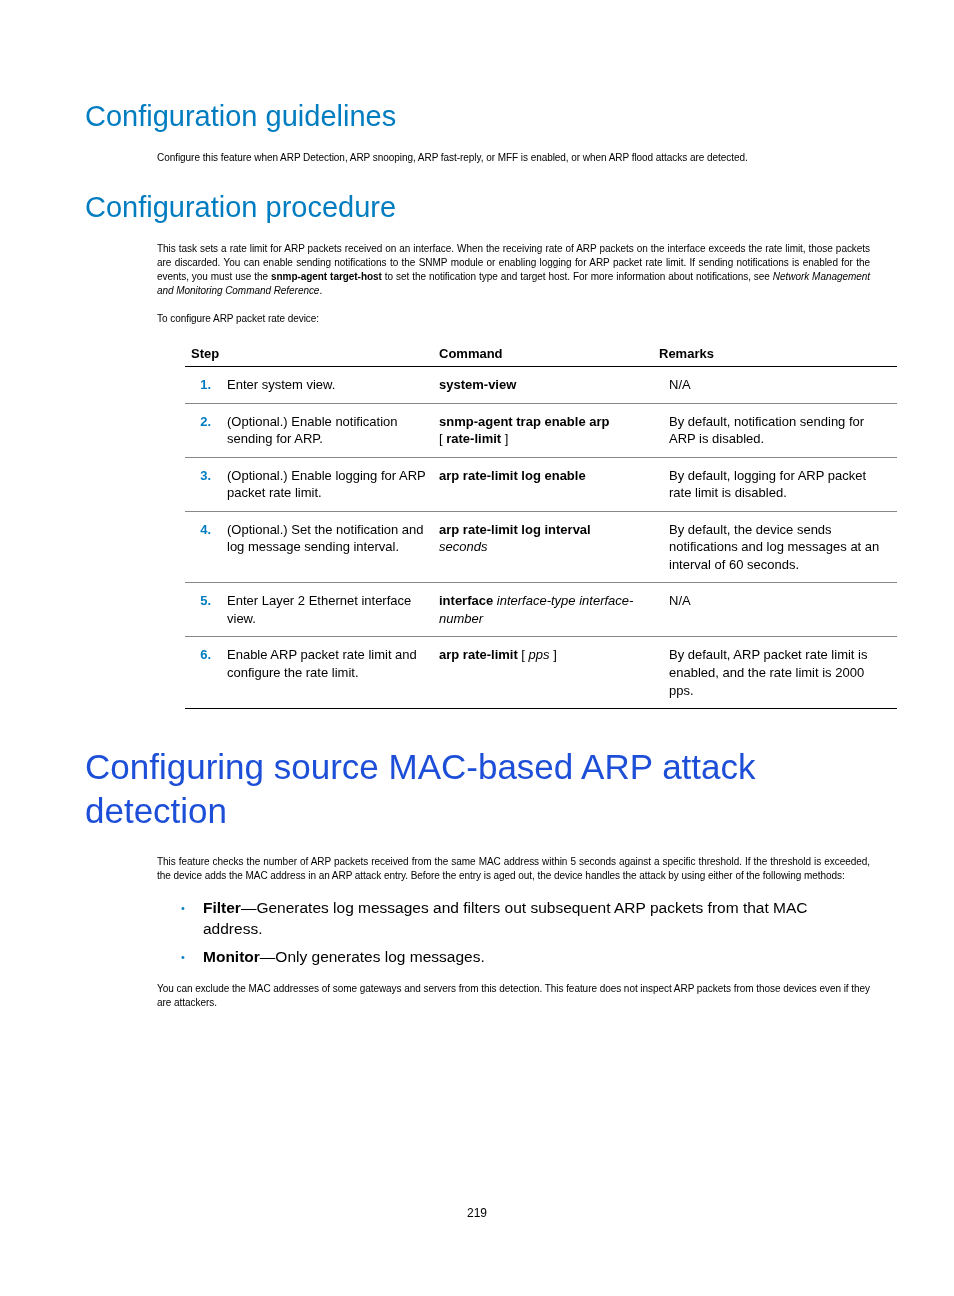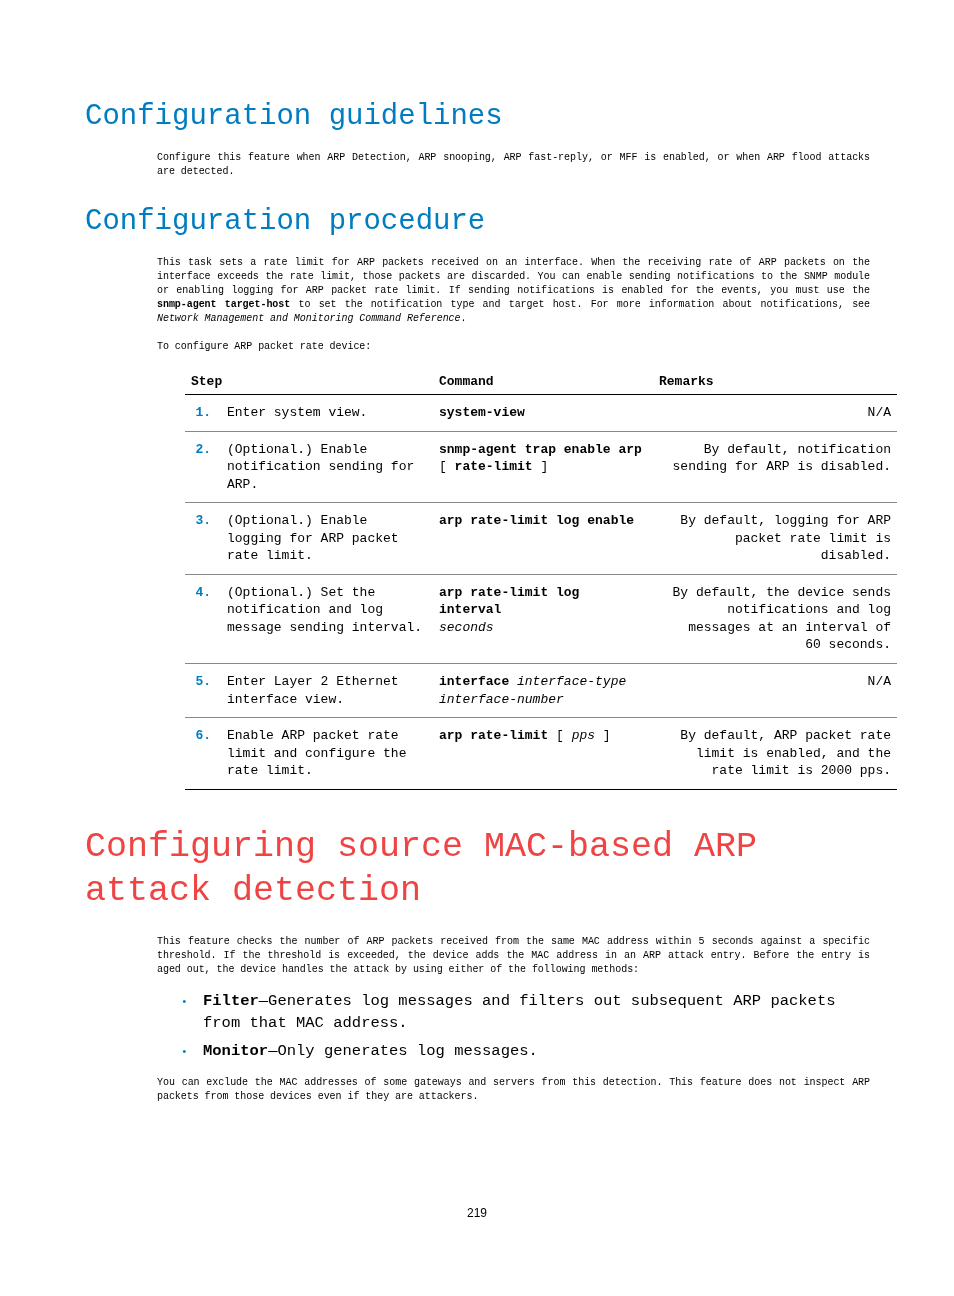--- a/index.html
+++ b/index.html
@@ -15,31 +15,30 @@
     height: 1296px;
     position: relative;
     box-sizing: border-box;
     -webkit-font-smoothing: antialiased;
   }
   .page {
     position: absolute;
     left: 85px;
     top: 100px;
     width: 785px;
-    font-family: Liberation Mono, monospace;
   }
   h2.section {
     color: #007cc0;
     font-weight: 400;
     font-size: 29px;
     margin: 0 0 18px 0;
     letter-spacing: 0;
   }
   h1.big {
-    color: #ef4444;
+    color: #1d4ed8;
     font-weight: 400;
     font-size: 35px;
     margin: 36px 0 22px 0;
     line-height: 1.25;
   }
   .indent {
     margin-left: 72px;
   }
   p {
     font-size: 10px;
@@ -69,21 +68,21 @@
     padding: 9px 6px;
     vertical-align: top;
     line-height: 1.35;
   }
   tbody tr:last-child td { border-bottom: 1.5px solid #000; }
   col.cnum { width: 36px; }
   col.cstep { width: 212px; }
   col.ccmd { width: 220px; }
   col.crem { width: auto; }
   td.num { text-align: right; padding-right: 10px; color: #007cc0; font-weight: 700; }
-  td.rem { padding-left: 16px; text-align: right; }
+  td.rem { padding-left: 16px; }
   ul.bullets {
     list-style: none;
     margin: 0 0 14px 0;
     padding: 0 0 0 96px;
     font-size: 15.5px;
   }
   ul.bullets li {
     position: relative;
     padding-left: 22px;
     margin-bottom: 6px;

